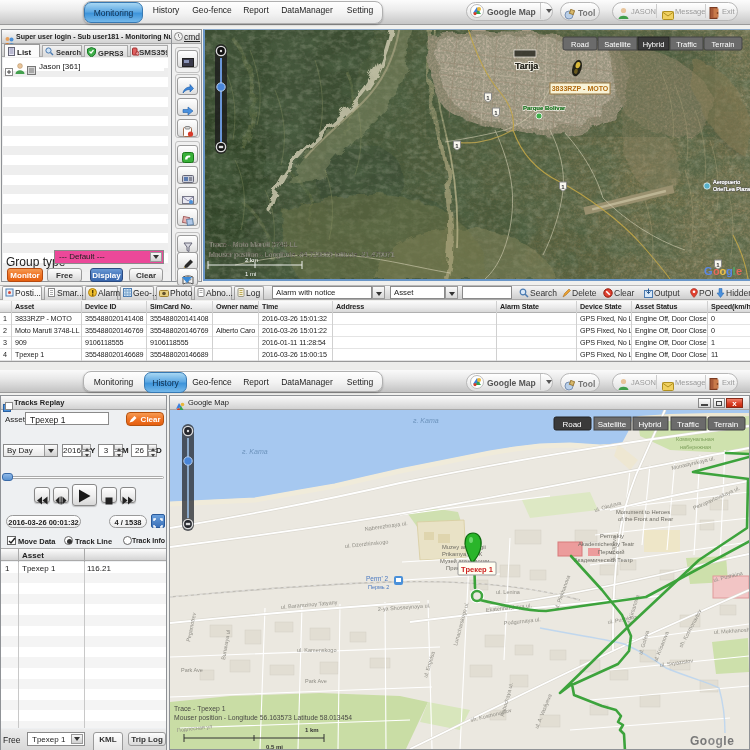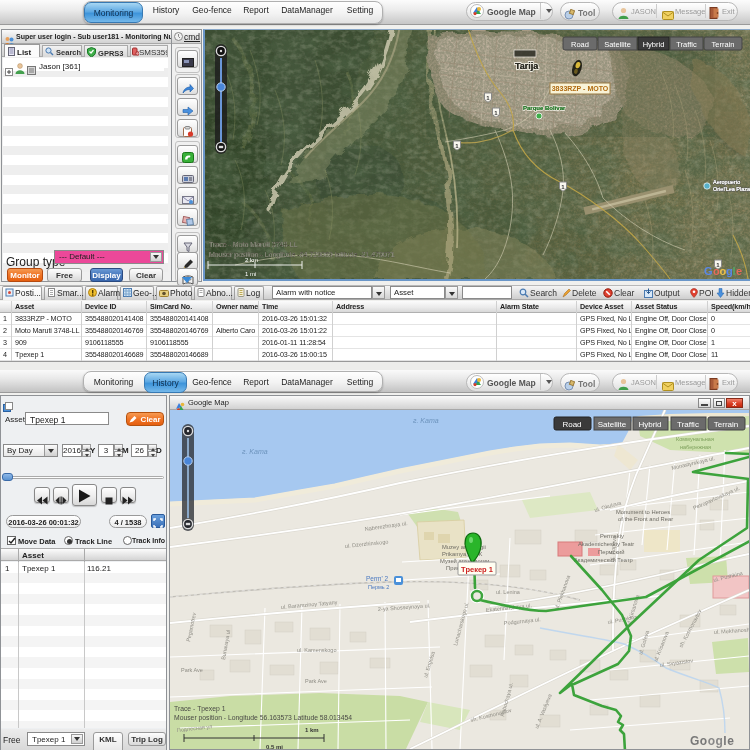--- a/index.html
+++ b/index.html
@@ -126,21 +126,21 @@
           <path d="M1.5 2 h4 M1.5 4 h4 M1.5 6 h4" stroke="#88a"></path>
         </svg>List</div>
   <div class="abs" style="left:40px; top:15px; width:40px; height:12px; white-space:nowrap; overflow:hidden; background:linear-gradient(#f2f2f2,#d8d8d8); border:1px solid #aaa; border-bottom:none; font-size:7.5px; font-weight:bold; color:#333; line-height:12px;"><svg width="9" height="9" style="margin:1px 0 -1px 2px;">
           <circle cx="3.5" cy="3.5" r="2.6" fill="#cfe3f5" stroke="#4a7ab0"></circle>
           <path d="M5.5 5.5 L8 8" stroke="#4a7ab0" stroke-width="1.4"></path>
         </svg> Search</div>
   <div class="abs" style="left:82px; top:15px; width:44px; height:12px; white-space:nowrap; overflow:hidden; background:linear-gradient(#f2f2f2,#d8d8d8); border:1px solid #aaa; border-bottom:none; font-size:7.5px; font-weight:bold; color:#333; line-height:12px;"><svg width="9" height="10" style="margin:1px 0 -1px 2px;">
           <path d="M4.5 0.5 L8.5 2 V5 C8.5 7.5 6.5 9 4.5 9.8 C2.5 9 0.5 7.5 0.5 5 V2 Z" fill="#3fae49" stroke="#1a7a28"></path>
           <path d="M2.5 4.5 L4 6 L6.5 3" stroke="#fff" stroke-width="1.2" fill="none"></path>
         </svg> GPRS3</div>
-  <div class="abs" style="left:128px; top:15px; width:38px; height:12px; white-space:nowrap; overflow:hidden; background:linear-gradient(#f2f2f2,#d8d8d8); border:1px solid #aaa; border-bottom:none; font-size:8px; font-weight:normal; color:#333; line-height:12px;text-align:center;"><svg width="7" height="9" style="margin:1px 0 -1px 1px;">
+  <div class="abs" style="left:128px; top:15px; width:38px; height:12px; white-space:nowrap; overflow:hidden; background:linear-gradient(#f2f2f2,#d8d8d8); border:1px solid #aaa; border-bottom:none; font-size:8px; font-weight:bold; color:#333; line-height:12px;text-align:center;"><svg width="7" height="9" style="margin:1px 0 -1px 1px;">
           <rect x="0.5" y="1" width="4.5" height="7" rx="1" fill="#e06060" stroke="#a03030"></rect>
           <circle cx="5.5" cy="6.5" r="1.8" fill="#e8a0a0" stroke="#a03030"></circle>
         </svg>SMS359</div>
 
   <div class="abs" style="left:1px; top:28px; width:165px; height:214px; background:repeating-linear-gradient(#ffffff 0px, #ffffff 10px, #eeeeee 10px, #eeeeee 19.5px); background-color:#fff;"></div>
   <div class="abs" style="left:2px; top:30px; width:160px; height:11px; background:#fff;"></div>
   <div class="abs" style="left:3px; top:32px;"><svg width="8" height="8">
           <rect x="0.5" y="0.5" width="7" height="7" fill="#fff" stroke="#888"></rect>
           <path d="M2 4 h4 M4 2 v4" stroke="#444"></path>
         </svg></div>
@@ -500,21 +500,21 @@
 <div id="grid" style="position:absolute; left:0; top:301px; width:750px; height:60px;">
   <div class="ghead">
     <div class="gc" style="left:0; width:12px;"></div>
     <div class="gc" style="left:12px; width:70px;">Asset</div>
     <div class="gc" style="left:82px; width:65px;">Device ID</div>
     <div class="gc" style="left:147px; width:66px;">SimCard No.</div>
     <div class="gc" style="left:213px; width:46px;">Owner name</div>
     <div class="gc" style="left:259px; width:74px;">Time</div>
     <div class="gc" style="left:333px; width:164px;">Address</div>
     <div class="gc" style="left:497px; width:80px;">Alarm State</div>
-    <div class="gc" style="left:577px; width:55px;">Device Asset</div>
+    <div class="gc" style="left:577px; width:55px;">Device State</div>
     <div class="gc" style="left:632px; width:76px;">Asset Status</div>
     <div class="gc" style="left:708px; width:42px; border-right:none;">Speed(km/h)</div>
   </div>
   <div class="grow" style="top:12px;">
     <div class="gc" style="left:0; width:12px;">1</div>
     <div class="gc" style="left:12px; width:70px;">3833RZP - MOTO</div>
     <div class="gc" style="left:82px; width:65px;">355488020141408</div>
     <div class="gc" style="left:147px; width:66px;">355488020141408</div>
     <div class="gc" style="left:213px; width:46px;"></div>
     <div class="gc" style="left:259px; width:74px;">2016-03-26 15:01:32</div>
@@ -606,20 +606,21 @@
       </svg></div>
 <div class="abs" style="left:675px; top:378px; font-size:7.5px; color:#9a9a9a;">Message</div>
 <div class="abs" style="left:709px; top:376px;"><svg width="11" height="12">
         <rect x="1" y="0.5" width="7" height="11" fill="#a85a38" stroke="#7a3a20"></rect>
         <rect x="4.5" y="1.5" width="5" height="9" fill="#c87a4a"></rect>
         <circle cx="8.5" cy="6" r="0.8" fill="#5a2a10"></circle>
       </svg></div>
 <div class="abs" style="left:722px; top:378px; font-size:7.5px; color:#9a9a9a;">Exit</div>
 
 <div class="panel" style="left:0px; top:395px; width:167px; height:355px; background:#eef0f2;">
+  <div class="ptitle"><span style="margin-left:13px;">Tracks Replay</span></div>
   <div class="abs" style="left:2px; top:2px;"><svg width="10" height="10">
           <rect x="0.5" y="2.5" width="7" height="7" fill="#4a90d9" stroke="#2a60a0"></rect>
           <rect x="2.5" y="0.5" width="7" height="7" fill="#fff" stroke="#888"></rect>
         </svg></div>
   <div id="trcontrols">
 
     <div class="abs" style="left:4px; top:19px; font-size:8px; color:#222;">Asset</div>
     <div class="abs" style="left:24px; top:16px; width:84px; height:13px; background:#fff; border:1px solid #8a8a8a; font-size:8.5px; color:#222;">
           <span class="abs" style="left:4px; top:2px;">Тpexep 1</span>
         </div>

